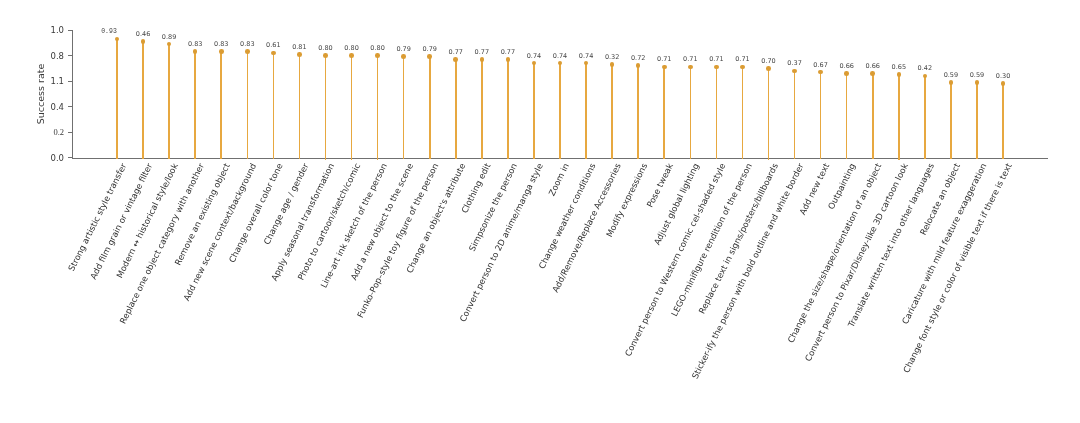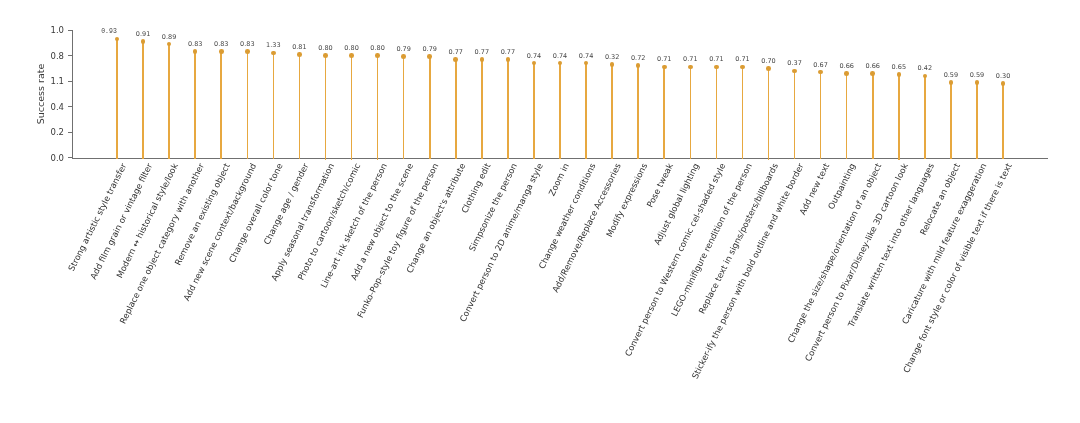--- a/index.html
+++ b/index.html
@@ -49,57 +49,57 @@
   }
 </style>
 </head>
 <body>
 
 <div class="canvas">
   <div class="ylabel" style="color: rgb(58, 58, 58);">Success rate</div>
   <div id="yaxis">
       <div class="ytick-label" style="left: 34px; top: 157.5px; color: rgb(58, 58, 58);">0.0</div>
       <div class="ytick-mark" style="left: 67.5px; top: 157px; background: rgb(112, 112, 112);"></div>
-      <div class="ytick-label" style="left: 34px; top: 132px; color: rgb(58, 58, 58);">0.2</div>
+      <div class="ytick-label" style="left: 34px; top: 132px; color: rgb(58, 58, 58); font-family: Liberation Serif, serif;">0.2</div>
       <div class="ytick-mark" style="left: 67.5px; top: 131.5px; background: rgb(112, 112, 112);"></div>
       <div class="ytick-label" style="left: 34px; top: 106.5px; color: rgb(58, 58, 58);">0.4</div>
       <div class="ytick-mark" style="left: 67.5px; top: 106px; background: rgb(112, 112, 112);"></div>
       <div class="ytick-label" style="left: 34px; top: 81px; color: rgb(58, 58, 58);">1.1</div>
       <div class="ytick-mark" style="left: 67.5px; top: 80.5px; background: rgb(112, 112, 112);"></div>
       <div class="ytick-label" style="left: 34px; top: 55.5px; color: rgb(58, 58, 58);">0.8</div>
       <div class="ytick-mark" style="left: 67.5px; top: 55px; background: rgb(112, 112, 112);"></div>
       <div class="ytick-label" style="left: 34px; top: 30px; color: rgb(58, 58, 58);">1.0</div>
       <div class="ytick-mark" style="left: 67.5px; top: 29.5px; background: rgb(112, 112, 112);"></div>
     </div>
   <div id="spines">
       <div class="spine" style="left: 71.5px; top: 30px; width: 1px; height: 128.5px; background: rgb(112, 112, 112);"></div>
       <div class="spine" style="left: 71.5px; top: 157.5px; width: 976.5px; height: 1.2px; background: rgb(112, 112, 112);"></div>
     </div>
   <div id="series">
       <div class="stem" style="left: 116.2px; top: 38.925px; width: 1.6px; height: 120.575px; background: rgb(231, 168, 64);"></div>
       <div class="marker" style="left: 114.7px; top: 36.625px; width: 4.6px; height: 4.6px; background: rgb(219, 156, 51);"></div>
       <div class="value-label" style="left: 109px; top: 28.425px; color: rgb(69, 69, 69); font-family: Liberation Mono, monospace;">0.93</div>
       <div class="stem" style="left: 142.26px; top: 41.475px; width: 1.6px; height: 118.025px; background: rgb(231, 168, 64);"></div>
       <div class="marker" style="left: 140.76px; top: 39.175px; width: 4.6px; height: 4.6px; background: rgb(219, 156, 51);"></div>
-      <div class="value-label" style="left: 143.06px; top: 30.975px; color: rgb(69, 69, 69);">0.91</div>
+      <div class="value-label" style="left: 143.06px; top: 30.975px; color: rgb(69, 69, 69);">0.46</div>
       <div class="stem" style="left: 168.32px; top: 44.025px; width: 1.6px; height: 115.475px; background: rgb(231, 168, 64);"></div>
       <div class="marker" style="left: 166.82px; top: 41.725px; width: 4.6px; height: 4.6px; background: rgb(219, 156, 51);"></div>
       <div class="value-label" style="left: 169.12px; top: 33.525px; color: rgb(69, 69, 69);">0.89</div>
       <div class="stem" style="left: 194.38px; top: 51.675px; width: 1.6px; height: 107.825px; background: rgb(231, 168, 64);"></div>
       <div class="marker" style="left: 192.88px; top: 49.375px; width: 4.6px; height: 4.6px; background: rgb(219, 156, 51);"></div>
       <div class="value-label" style="left: 195.18px; top: 41.175px; color: rgb(69, 69, 69);">0.83</div>
       <div class="stem" style="left: 220.44px; top: 51.675px; width: 1.6px; height: 107.825px; background: rgb(231, 168, 64);"></div>
       <div class="marker" style="left: 218.94px; top: 49.375px; width: 4.6px; height: 4.6px; background: rgb(219, 156, 51);"></div>
       <div class="value-label" style="left: 221.24px; top: 41.175px; color: rgb(69, 69, 69);">0.83</div>
       <div class="stem" style="left: 246.5px; top: 51.675px; width: 1.6px; height: 107.825px; background: rgb(231, 168, 64);"></div>
       <div class="marker" style="left: 245px; top: 49.375px; width: 4.6px; height: 4.6px; background: rgb(219, 156, 51);"></div>
       <div class="value-label" style="left: 247.3px; top: 41.175px; color: rgb(69, 69, 69);">0.83</div>
       <div class="stem" style="left: 272.56px; top: 52.95px; width: 1.6px; height: 106.55px; background: rgb(231, 168, 64);"></div>
       <div class="marker" style="left: 271.06px; top: 50.65px; width: 4.6px; height: 4.6px; background: rgb(219, 156, 51);"></div>
-      <div class="value-label" style="left: 273.36px; top: 42.45px; color: rgb(69, 69, 69);">1.33</div>
+      <div class="value-label" style="left: 273.36px; top: 42.45px; color: rgb(69, 69, 69);">0.61</div>
       <div class="stem" style="left: 298.62px; top: 54.225px; width: 1.6px; height: 105.275px; background: rgb(231, 168, 64);"></div>
       <div class="marker" style="left: 297.12px; top: 51.925px; width: 4.6px; height: 4.6px; background: rgb(219, 156, 51);"></div>
       <div class="value-label" style="left: 299.42px; top: 43.725px; color: rgb(69, 69, 69);">0.81</div>
       <div class="stem" style="left: 324.68px; top: 55.5px; width: 1.6px; height: 104px; background: rgb(231, 168, 64);"></div>
       <div class="marker" style="left: 323.18px; top: 53.2px; width: 4.6px; height: 4.6px; background: rgb(219, 156, 51);"></div>
       <div class="value-label" style="left: 325.48px; top: 45px; color: rgb(69, 69, 69);">0.80</div>
       <div class="stem" style="left: 350.74px; top: 55.5px; width: 1.6px; height: 104px; background: rgb(231, 168, 64);"></div>
       <div class="marker" style="left: 349.24px; top: 53.2px; width: 4.6px; height: 4.6px; background: rgb(219, 156, 51);"></div>
       <div class="value-label" style="left: 351.54px; top: 45px; color: rgb(69, 69, 69);">0.80</div>
       <div class="stem" style="left: 376.8px; top: 55.5px; width: 1.6px; height: 104px; background: rgb(231, 168, 64);"></div>

